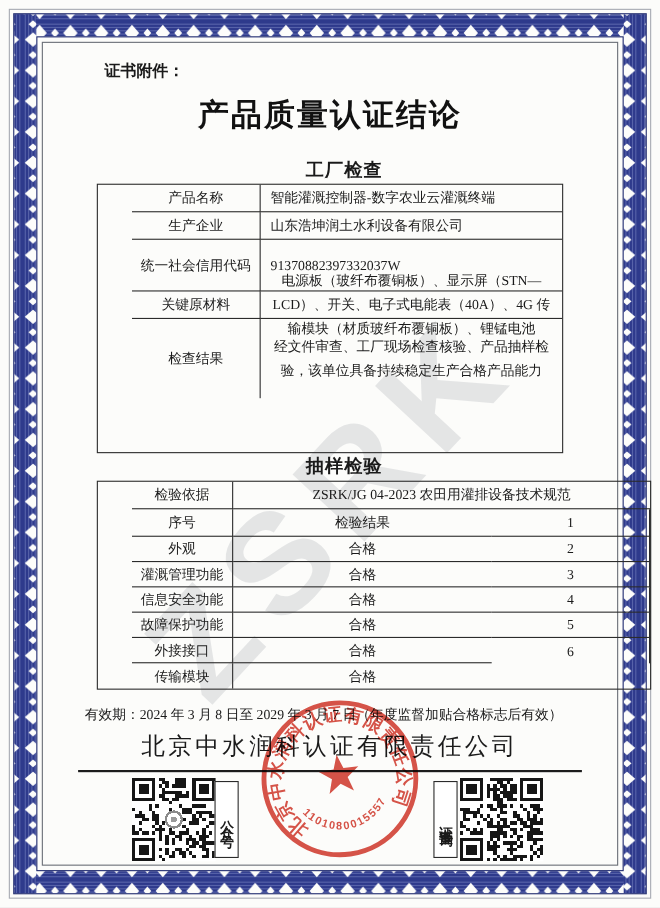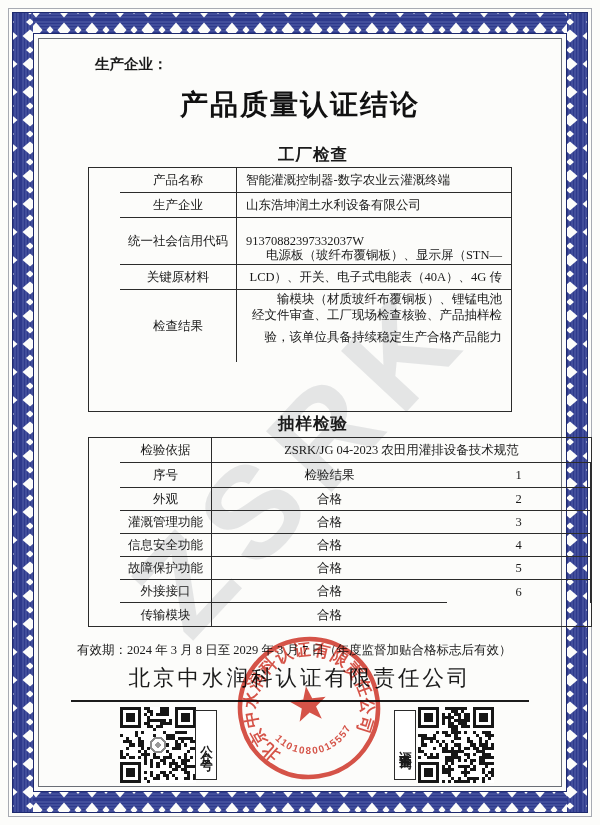--- a/index.html
+++ b/index.html
@@ -23,21 +23,21 @@
     font-family:"Liberation Sans","DejaVu Sans",sans-serif;
     font-size:28px;font-weight:700;letter-spacing:2px;color:#111;
   }
   .sec-head{left:13px;width:600px;text-align:center;font-size:16.5px;font-weight:700;letter-spacing:1px;}
   .sec1{top:144px;}
   .sec2{top:413px;}
   
   .tbl{border:1px solid #2b2b2b;box-sizing:border-box;display:grid;font-size:12.5px;background:transparent;padding-left:31px;}
   .tbl .c{display:flex;align-items:center;box-sizing:border-box;line-height:22px;}
   .tbl .lbl{justify-content:center;text-align:center;border-right:1px solid #2b2b2b;}
-  .tbl .val{padding:0 9px;text-align:right;}
+  .tbl .val{padding:0 9px;text-align:center;}
   .tbl .bb{border-bottom:1px solid #2b2b2b;}
   .tbl .br{border-right:1px solid #2b2b2b;}
   .tbl .ctr{justify-content:center;text-align:right;}
   .t1{left:88px;top:167px;width:424px;grid-template-columns:117px 1fr;grid-template-rows:25px 25px 47px 25px 72px 49px;}
   .t2{left:88px;top:437px;width:504px;grid-template-columns:92px 235px 1fr;grid-template-rows:25px 25px repeat(6,23px);}
   .t2 .span2{grid-column:2/4;}
   
   .validity{left:77px;top:642px;width:460px;font-size:12.5px;font-weight:400;}
   .company{left:0;top:663px;width:600px;text-align:center;font-size:21.5px;letter-spacing:3px;color:#1b1b1b;}
   .divider{left:71px;top:700px;width:458px;border-top:2px solid #1c1c1c;height:0;}
@@ -98,21 +98,21 @@
     <rect x="13" y="13" width="20" height="799" fill="url(#bv)"></rect>
     <rect x="567" y="13" width="20" height="799" fill="url(#bv)"></rect>
     <rect x="12.5" y="12.5" width="575" height="800" fill="none" stroke="#1e2a6e" stroke-width="1"></rect>
     <rect x="33.5" y="33.5" width="533" height="758" fill="none" stroke="#1e2a6e" stroke-width="1"></rect>
     <rect x="38.5" y="38.5" width="523" height="748" fill="none" stroke="#6a6e76" stroke-width="1"></rect>
   </svg>
 
   <div class="watermark">ZSRK</div>
 
   <div class="content">
-    <div class="abs attach">生产企业：</div>
+    <div class="abs attach">证书附件：</div>
     <h1 class="abs title">产品质量认证结论</h1>
     <div class="abs sec-head sec1">工厂检查</div>
 
     <div class="abs tbl t1">
       <div class="c lbl bb">产品名称</div>
       <div class="c val bb">智能灌溉控制器-数字农业云灌溉终端</div>
       <div class="c lbl bb">生产企业</div>
       <div class="c val bb">山东浩坤润土水利设备有限公司</div>
       <div class="c lbl bb">统一社会信用代码</div>
       <div class="c val bb">91370882397332037W</div>

